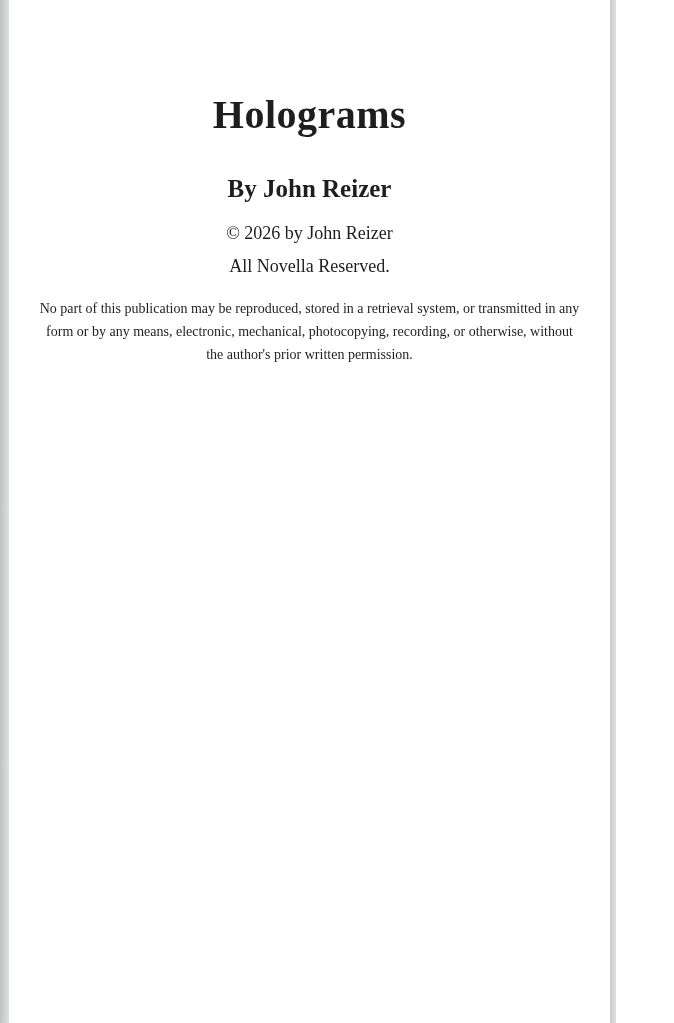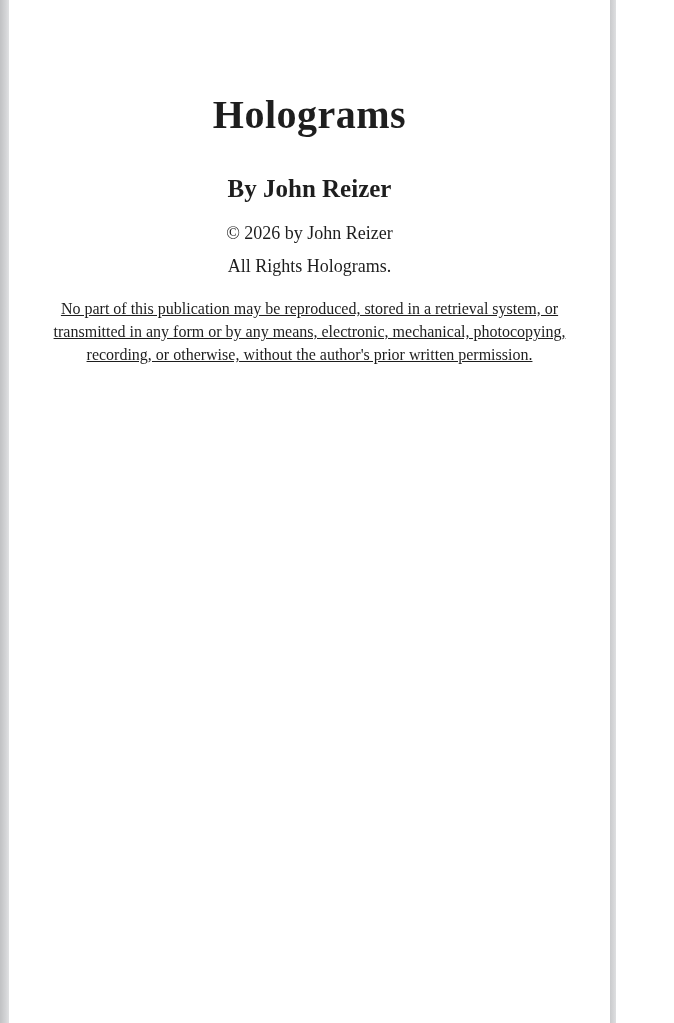--- a/index.html
+++ b/index.html
@@ -63,34 +63,33 @@
   }
   .meta {
     font-size: 18px;
     font-weight: normal;
     line-height: 24px;
     margin: 0 auto;
   }
   .copyright { margin-bottom: 9px; }
   .rights { margin-bottom: 19px; }
   .body-para {
-    font-size: 16px;
+    font-size: 14px;
     font-weight: normal;
     line-height: 23px;
     margin: 0 auto 22px auto;
     max-width: 545px;
-    text-decoration: underline;
   }
 </style>
 </head>
 <body>
 
 <div class="viewport">
   <div class="edge edge-left"></div>
   <div class="edge edge-right"></div>
   <div class="page">
     <h1 class="title">Holograms</h1>
     <h3 class="byline">By John Reizer</h3>
     <p class="meta copyright">© 2026 by John Reizer</p>
-    <p class="meta rights">All Rights Holograms.</p>
+    <p class="meta rights">All Novella Reserved.</p>
     <p class="body-para">No part of this publication may be reproduced, stored in a retrieval system, or transmitted in any form or by any means, electronic, mechanical, photocopying, recording, or otherwise, without the author's prior written permission.</p>
   </div>
 </div>
 
 </body></html>

